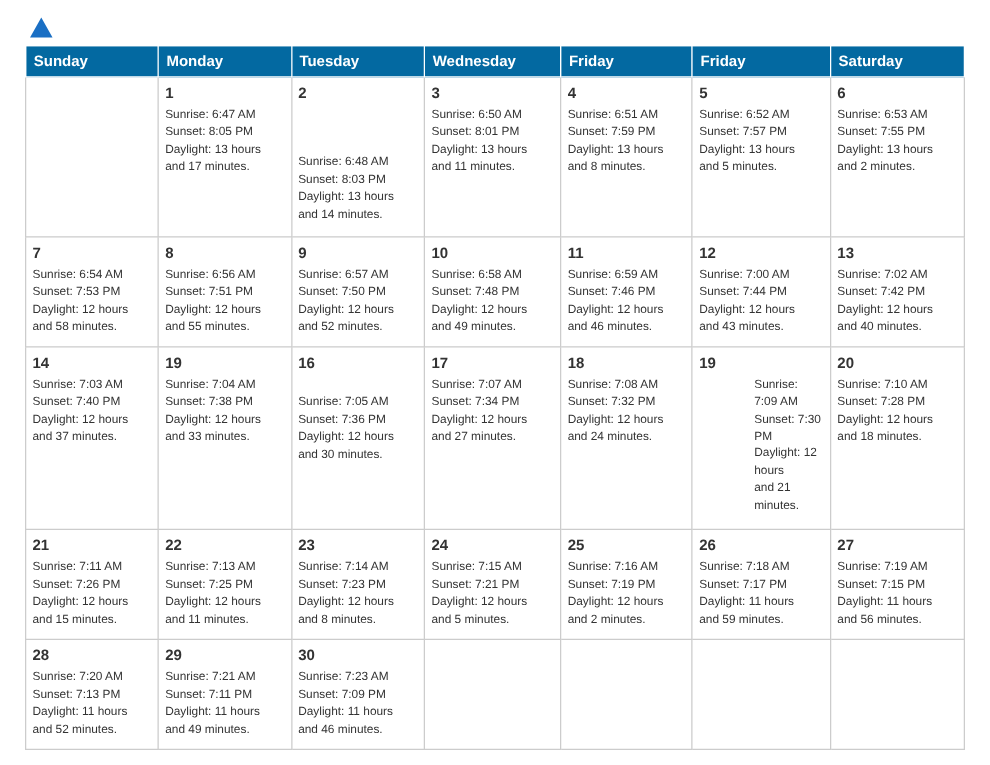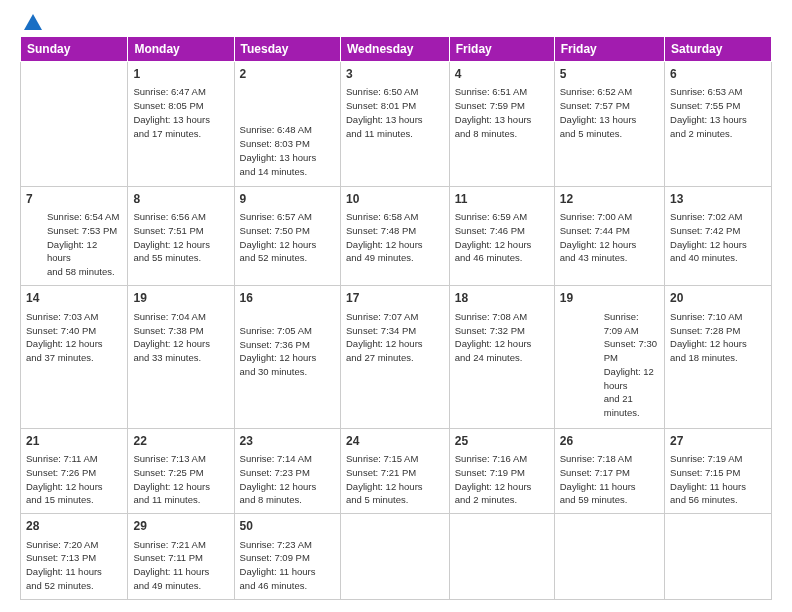--- a/index.html
+++ b/index.html
@@ -68,21 +68,21 @@
       color: #555;
       margin-top: 2px;
     }
     .calendar {
       flex: 1;
       border-collapse: collapse;
       width: 100%;
       font-size: 10.5px;
     }
     .calendar thead tr th {
-      background-color: #a21caf;
+      background-color: #0369a1;
       color: #fff;
       font-size: 12px;
       font-weight: bold;
       padding: 5px 6px;
       text-align: left;
       border: 1px solid #fff;
     }
     .calendar tbody tr td {
       border: 1px solid #ccc;
       vertical-align: top;
@@ -179,21 +179,21 @@
             <span class="day-number">6</span>
             <div class="day-info" style="white-space: pre-line;">Sunrise: 6:53 AM
 Sunset: 7:55 PM
 Daylight: 13 hours
 and 2 minutes.</div>
           </td>
         </tr>
         <tr>
           <td>
             <span class="day-number">7</span>
-            <div class="day-info" style="white-space: pre-line; margin-left: 21px;">Sunrise: 6:54 AM
+            <div class="day-info" style="white-space: pre-line;">Sunrise: 6:54 AM
 Sunset: 7:53 PM
 Daylight: 12 hours
 and 58 minutes.</div>
           </td>
           <td>
             <span class="day-number">8</span>
             <div class="day-info" style="white-space: pre-line;">Sunrise: 6:56 AM
 Sunset: 7:51 PM
 Daylight: 12 hours
 and 55 minutes.</div>
@@ -345,21 +345,21 @@
 and 52 minutes.</div>
           </td>
           <td>
             <span class="day-number">29</span>
             <div class="day-info" style="white-space: pre-line;">Sunrise: 7:21 AM
 Sunset: 7:11 PM
 Daylight: 11 hours
 and 49 minutes.</div>
           </td>
           <td>
-            <span class="day-number">50</span>
+            <span class="day-number">30</span>
             <div class="day-info" style="white-space: pre-line;">Sunrise: 7:23 AM
 Sunset: 7:09 PM
 Daylight: 11 hours
 and 46 minutes.</div>
           </td>
           <td class="empty-cell"></td>
           <td class="empty-cell"></td>
           <td class="empty-cell"></td>
           <td class="empty-cell"></td>
         </tr>

